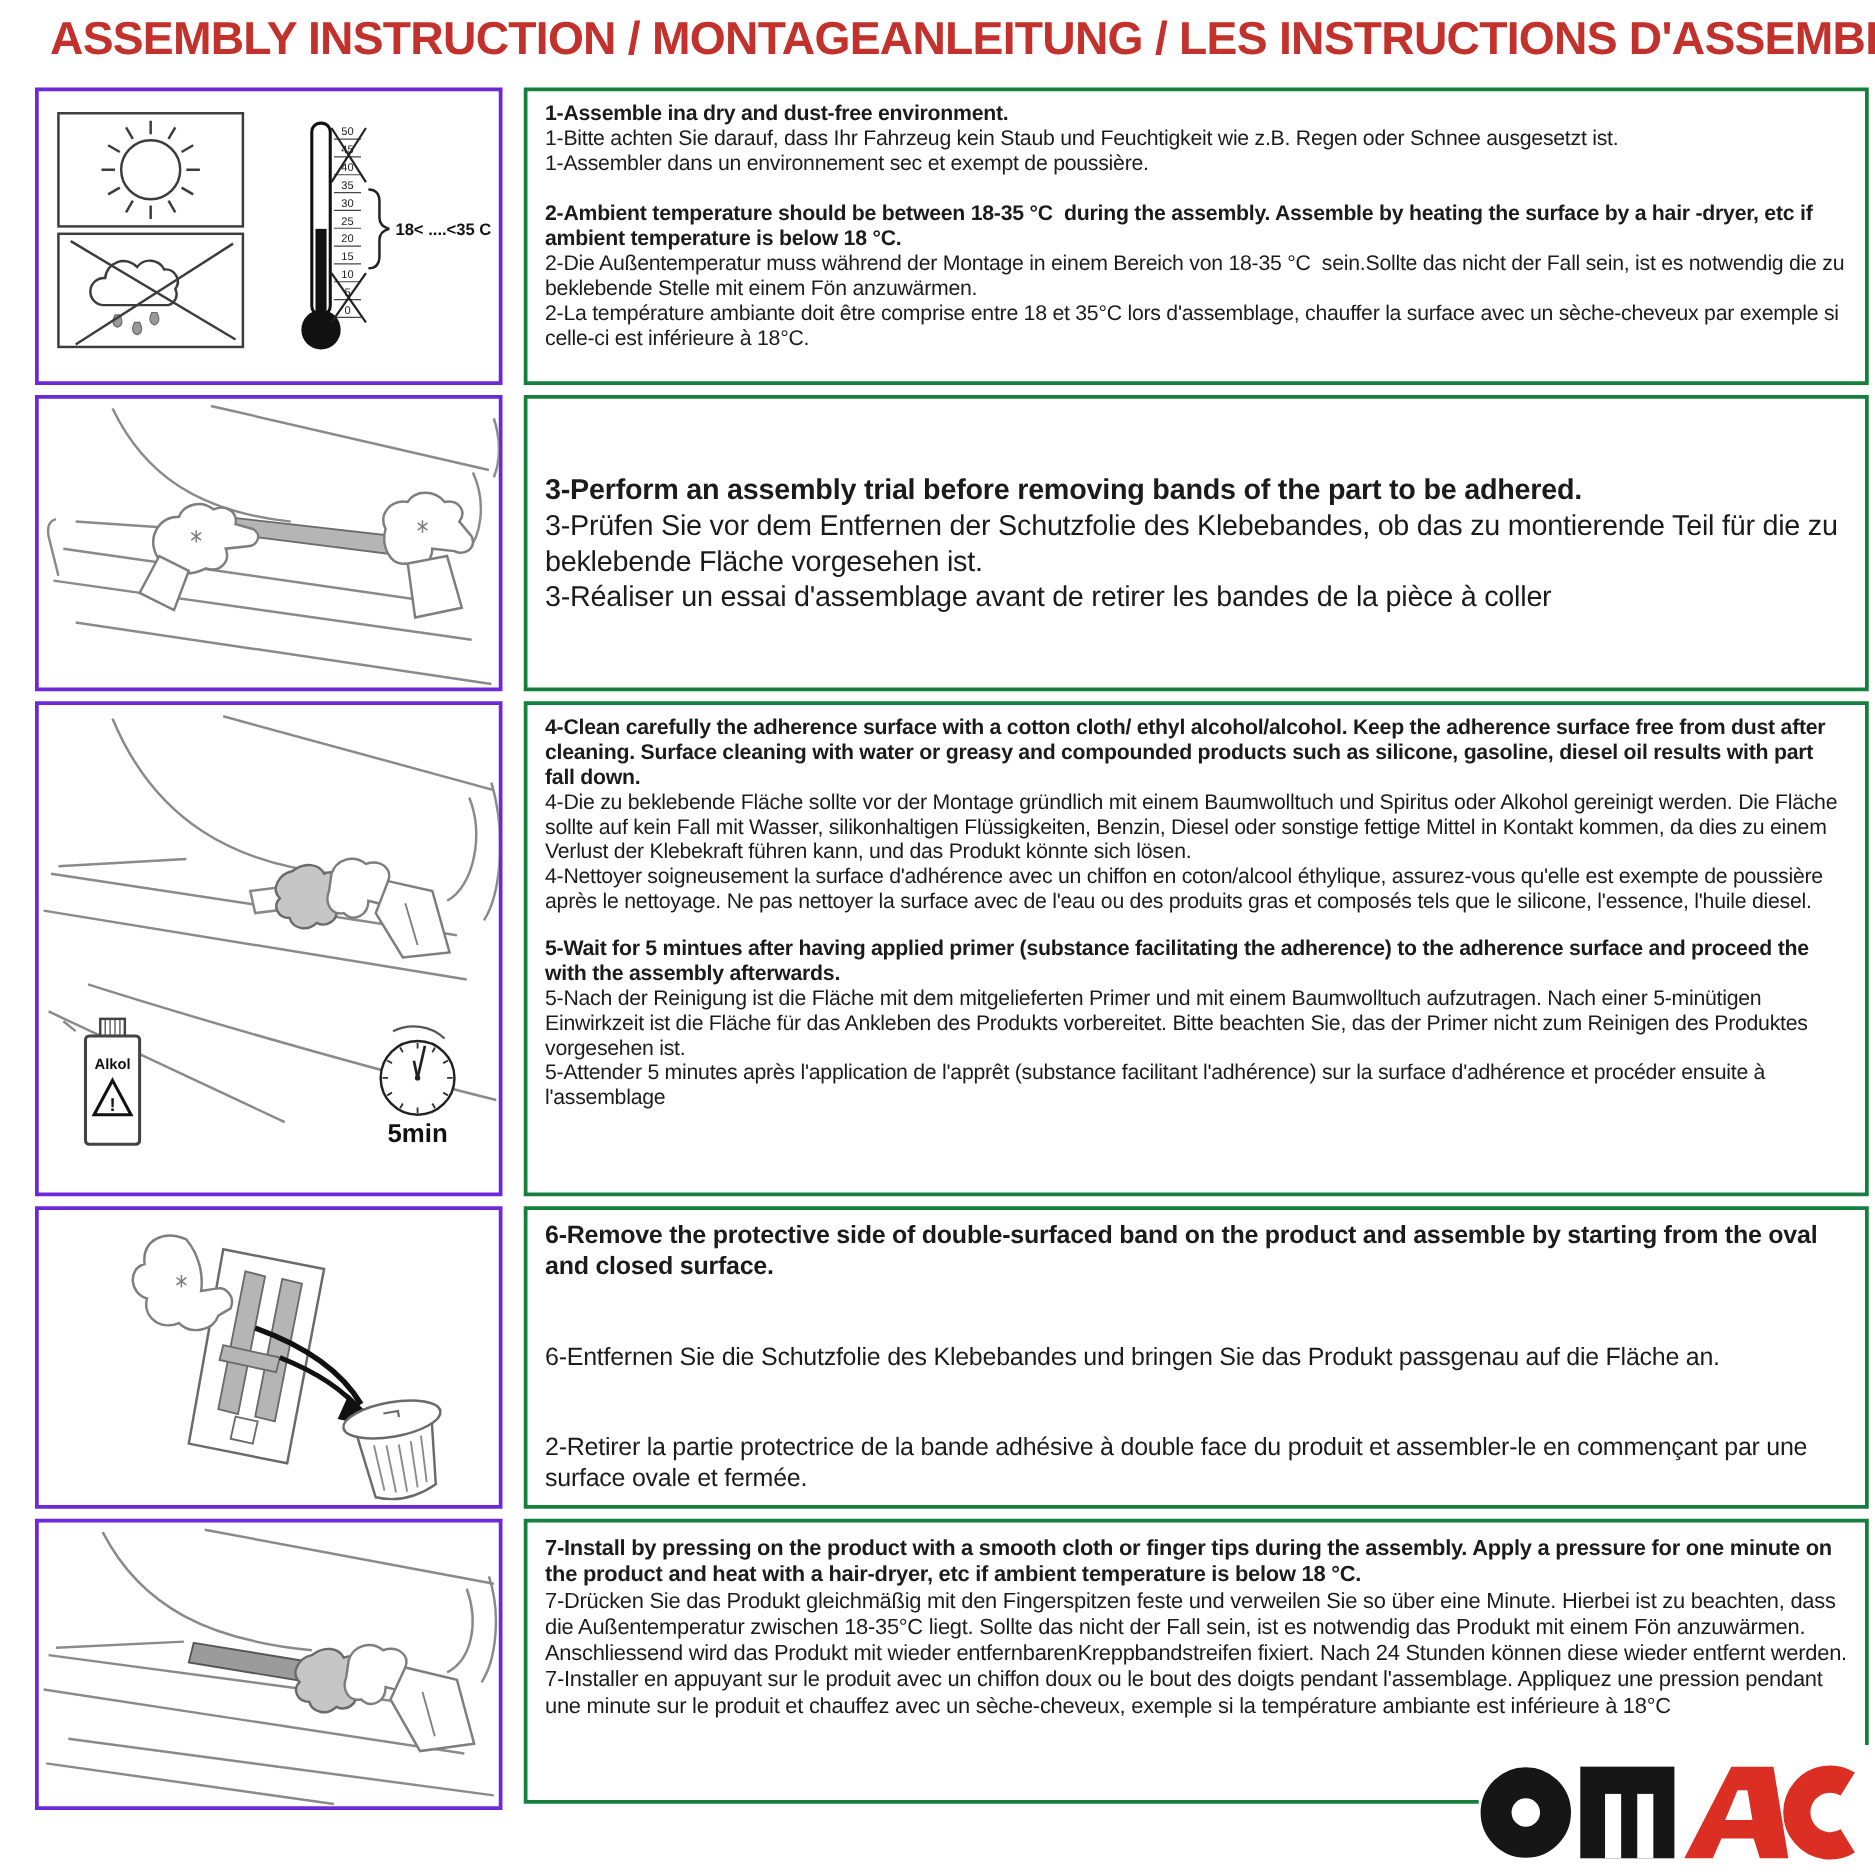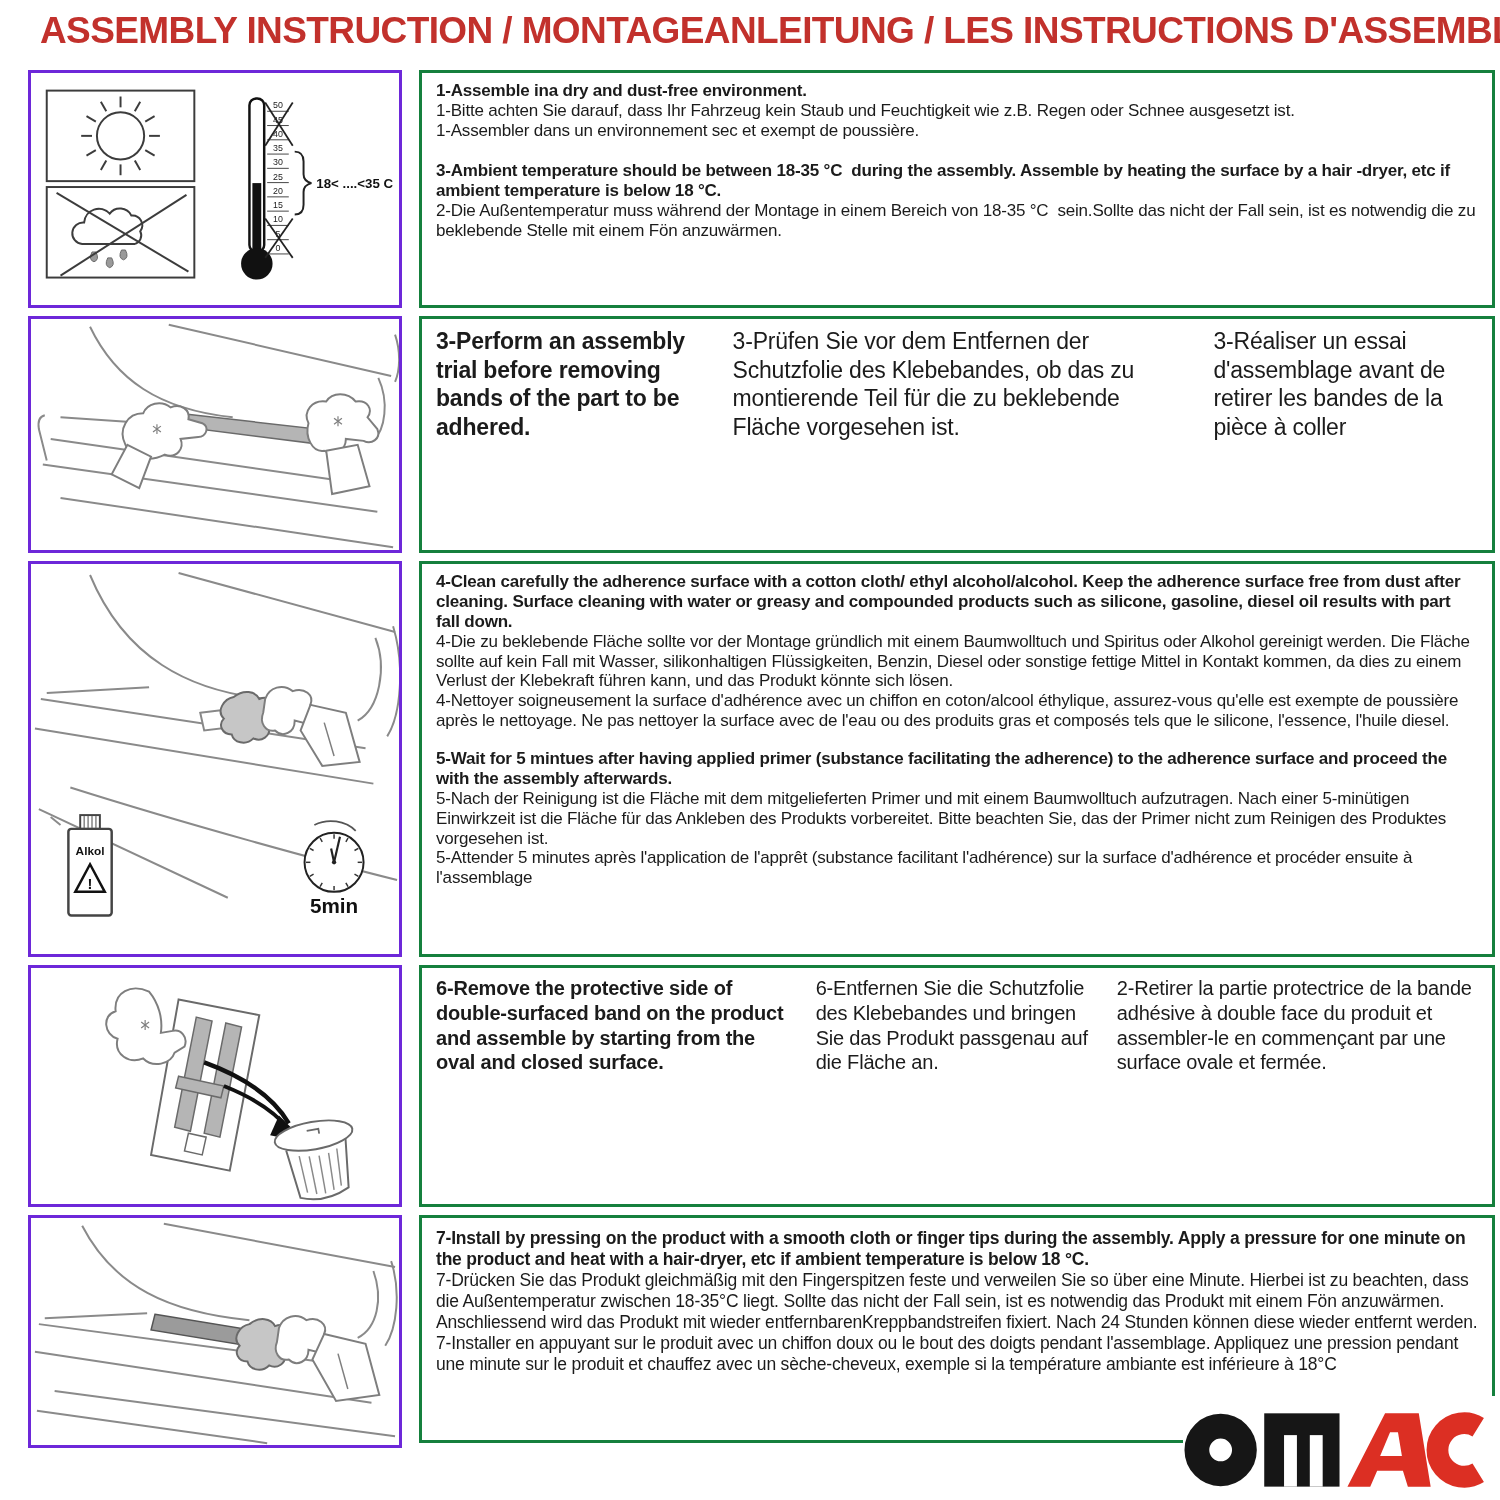--- a/index.html
+++ b/index.html
@@ -12,21 +12,21 @@
   .r2{top:316px;height:237px;}
   .r3{top:561px;height:396px;}
   .r4{top:965px;height:242px;}
   .r5{top:1215px;height:233px;}
   .ibox{position:absolute;left:28px;top:0;bottom:0;width:374px;border:3px solid #6d28d9;background:#fff;box-sizing:border-box;}
   .ibox svg{width:100%;height:100%;display:block;}
   .tbox{position:absolute;left:419px;right:5px;top:0;bottom:0;border:3px solid #15803d;background:#fff;
         padding:8px 14px;box-sizing:border-box;overflow:hidden;}
   .tbox p{margin:0;white-space:pre-wrap;}
   .b{font-weight:bold;}
-  .center{display:flex;flex-direction:row;justify-content:center;gap:24px;}
+  .center{display:flex;flex-direction:column;justify-content:center;}
   .t1{font-size:17px;line-height:1.18;letter-spacing:-0.2px;}
   .t1 .gap{margin-top:20px;}
   .t2{font-size:23px;line-height:1.24;letter-spacing:-0.2px;}
   .t3{font-size:17px;line-height:1.17;letter-spacing:-0.2px;}
   .t3 .gap{margin-top:18px;}
   .t4{font-size:20px;line-height:1.24;letter-spacing:-0.2px;justify-content:space-between;}
   .t5{font-size:17.5px;line-height:1.2;letter-spacing:-0.2px;padding-top:10px;}
   .r5 .tbox{bottom:5px;}
   .logo{position:absolute;left:1183px;top:1396px;width:317px;height:104px;background:#fff;z-index:4;
         display:flex;align-items:center;}
@@ -117,22 +117,23 @@
           </g>
           <path d="M268,78 Q277,78 277,88 L277,101 Q277,108 285,110 Q277,112 277,119 L277,132 Q277,142 268,142" fill="none" stroke="#222" stroke-width="2"></path>
           <text x="290" y="115" class="svg-label" font-size="13.5" font-weight="bold">18&lt; ....&lt;35 C</text>
         </g>
       </svg>
     </div>
     <div class="tbox t1">
       <p class="b">1-Assemble ina dry and dust-free environment.</p>
       <p>1-Bitte achten Sie darauf, dass Ihr Fahrzeug kein Staub und Feuchtigkeit wie z.B. Regen oder Schnee ausgesetzt ist.</p>
       <p>1-Assembler dans un environnement sec et exempt de poussière.</p>
-      <p class="b gap">3-Ambient temperature should be between 18-35 °C  during the assembly. Assemble by heating the surface by a hair -dryer, etc if ambient temperature is below 18 °C.</p>
+      <p class="b gap">2-Ambient temperature should be between 18-35 °C  during the assembly. Assemble by heating the surface by a hair -dryer, etc if ambient temperature is below 18 °C.</p>
       <p>2-Die Außentemperatur muss während der Montage in einem Bereich von 18-35 °C  sein.Sollte das nicht der Fall sein, ist es notwendig die zu beklebende Stelle mit einem Fön anzuwärmen.</p>
+      <p>2-La température ambiante doit être comprise entre 18 et 35°C lors d'assemblage, chauffer la surface avec un sèche-cheveux par exemple si celle-ci est inférieure à 18°C.</p>
     </div>
   </section>
 
   <section class="row r2">
     <div class="ibox">
       <svg viewBox="0 0 374 231">
         <g class="ill-line">
           <path d="M60,6 C86,60 130,90 205,98"></path>
           <path d="M140,4 L366,56"></path>
           <path d="M353,58 C364,82 360,110 348,122"></path>

